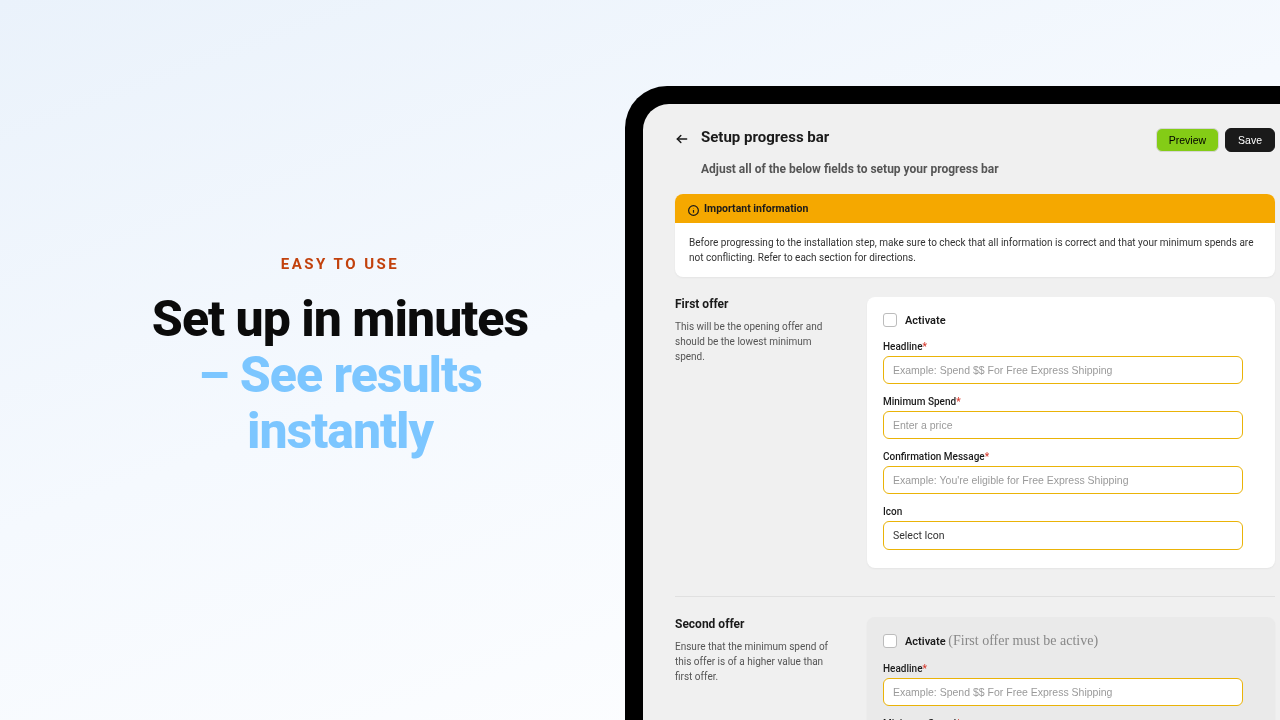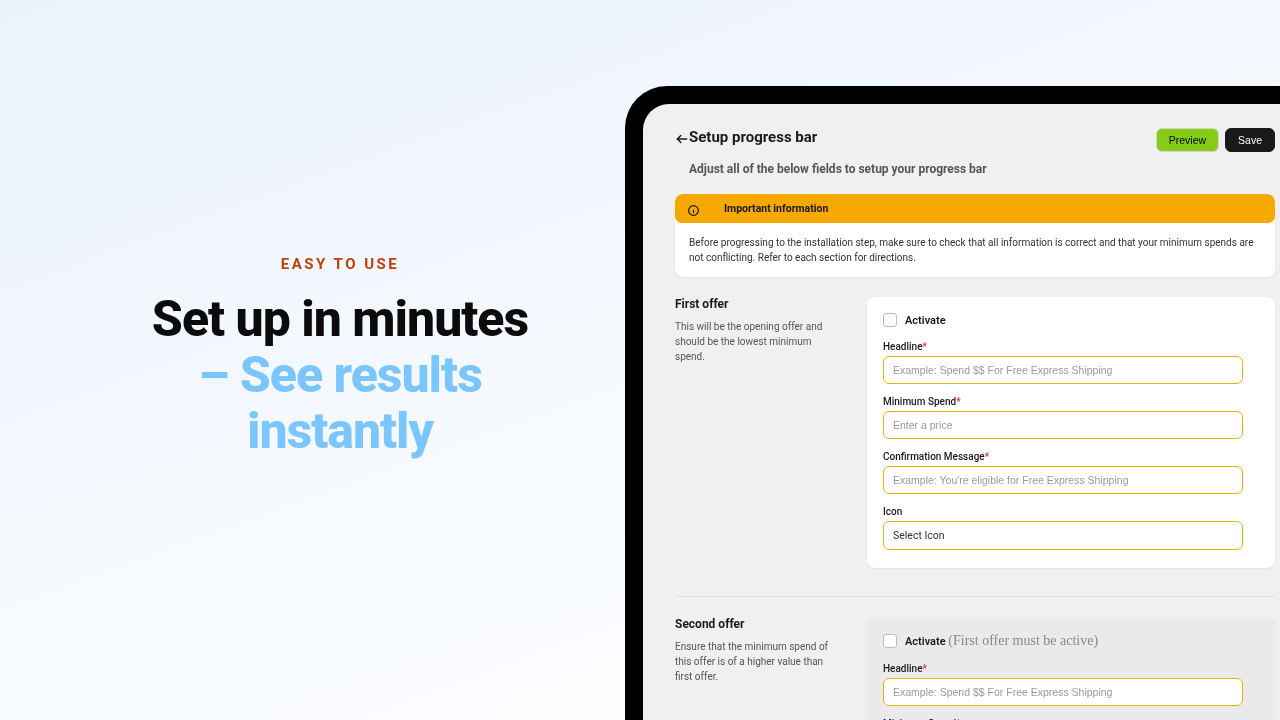--- a/index.html
+++ b/index.html
@@ -10,33 +10,33 @@
   .marketing { position: absolute; left: 130px; top: 255px; width: 420px; text-align: center; }
   .eyebrow { font-size: 15px; font-weight: 700; letter-spacing: 2.5px; color: #c2410c; margin-bottom: 18px; }
   .headline { font-size: 50px; font-weight: 800; line-height: 1.12; color: #0b0b0b; letter-spacing: -1px; }
   .headline .accent { color: #7cc6ff; }
 
   
   .device { position: absolute; left: 625px; top: 86px; width: 700px; height: 700px; background: #000; border-radius: 42px; padding: 18px; }
   .screen { width: 100%; height: 100%; background: #f0f0f0; border-radius: 26px; overflow: hidden; padding: 24px 32px 0 32px; color: #1a1a1a; }
 
   
-  .hdr { display: flex; align-items: flex-start; gap: 0; }
+  .hdr { display: flex; align-items: flex-start; gap: 12px; }
   .back { width: 14px; height: 14px; margin-top: 4px; flex-shrink: 0; cursor: pointer; }
   .back svg { width: 14px; height: 14px; display: block; }
   .title-wrap { flex: 1; }
   .page-title { font-size: 15px; font-weight: 700; }
   .page-sub { font-size: 12px; color: #555; margin-top: 16px; font-weight: bold; }
   .hdr-actions { display: flex; gap: 6px; align-items: flex-start; }
   .btn { font-size: 10.5px; padding: 5px 12px; border-radius: 6px; border: 1px solid #d6d6d6; background: #84cc16; cursor: pointer; font-weight: 500; }
   .btn.primary { background: #1a1a1a; color: #fff; border-color: #1a1a1a; }
 
   
   .banner { margin-top: 18px; border-radius: 8px; overflow: hidden; background: #fff; box-shadow: 0 1px 2px rgba(0,0,0,0.05); }
-  .banner-top { background: #f5a800; padding: 8px 12px; display: flex; align-items: flex-end; gap: 24px; border-radius: 7px; }
+  .banner-top { background: #f5a800; padding: 8px 12px; display: flex; align-items: flex-end; gap: 4px; }
   .banner-top .ico { width: 13px; height: 13px; flex-shrink: 0; }
   .banner-top .lbl { font-size: 10.5px; font-weight: 700; color: #1a1a1a; }
   .banner-body { padding: 12px 14px; font-size: 10px; line-height: 1.5; color: #333; }
 
   
   .section { display: flex; gap: 32px; margin-top: 20px; }
   .section-left { width: 160px; flex-shrink: 0; }
   .section-title { font-size: 12px; font-weight: 700; margin-bottom: 8px; }
   .section-desc { font-size: 10px; color: #555; line-height: 1.5; }
   .card { flex: 1; background: #fff; border-radius: 8px; padding: 16px 32px 18px 16px; box-shadow: 0 1px 2px rgba(0,0,0,0.05); }

